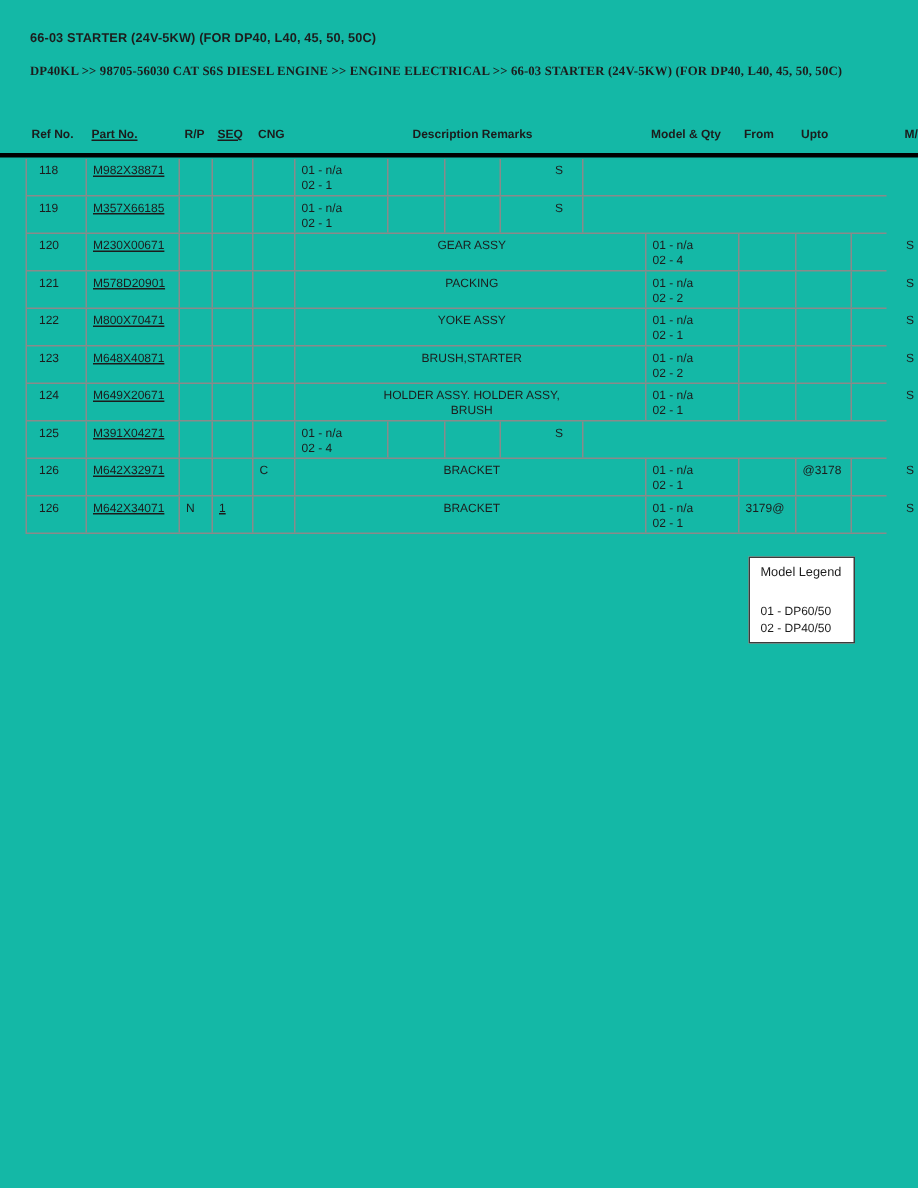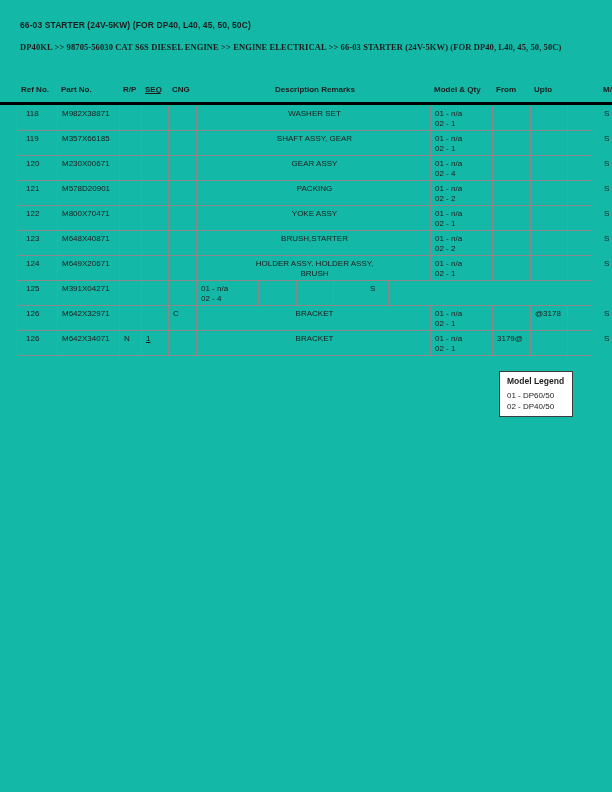--- a/index.html
+++ b/index.html
@@ -69,41 +69,41 @@
     min-height:25px;
   }
   .td{
     flex:none;
     border-right:1px solid var(--border);
     padding:3px 2px 2px 4px;
     white-space:pre-line;
     overflow:hidden;
   }
   .c-ref{width:40px;padding-left:8px;}
-  .c-part{width:62px;}
+  .c-part{width:62px;text-decoration:underline;}
   .c-rp{width:22px;}
   .c-seq{width:27px;text-decoration:underline;}
   .c-cng{width:28px;}
   .c-desc{width:234px;text-align:center;}
   .c-model{width:62px;}
   .c-from{width:38px;}
   .c-upto{width:37px;}
   .c-mr{width:23px;margin-left:32px;}
   .legend{
     position:absolute;
     left:499px; top:371px;
     border:1.5px solid #3c3c3c;
     background:#ffffff;
     padding:4px 8px 4px 7px;
   }
   .legend-title{
     font-size:8.5px;
-    font-weight:bold;
+    font-weight:normal;
     line-height:11px;
-    margin-bottom:4px;
+    margin-bottom:16px;
   }
   .legend-item{
     font-size:8px;
     line-height:10.5px;
   }
 </style>
 </head>
 <body>
 
 <div class="page">
@@ -127,34 +127,32 @@
 
   <div class="thick-rule"></div>
 
   <div class="parts-table">
       <div class="tr">
     <div class="td c-ref">118</div>
     <div class="td c-part">M982X38871</div>
     <div class="td c-rp"></div>
     <div class="td c-seq"></div>
     <div class="td c-cng"></div>
-    <div class="td c-desc">WASHER SET</div>
     <div class="td c-model">01 - n/a
 02 - 1</div>
     <div class="td c-from"></div>
     <div class="td c-upto"></div>
     <div class="td c-mr">S</div>
   </div>
       <div class="tr">
     <div class="td c-ref">119</div>
     <div class="td c-part">M357X66185</div>
     <div class="td c-rp"></div>
     <div class="td c-seq"></div>
     <div class="td c-cng"></div>
-    <div class="td c-desc">SHAFT ASSY, GEAR</div>
     <div class="td c-model">01 - n/a
 02 - 1</div>
     <div class="td c-from"></div>
     <div class="td c-upto"></div>
     <div class="td c-mr">S</div>
   </div>
       <div class="tr">
     <div class="td c-ref">120</div>
     <div class="td c-part">M230X00671</div>
     <div class="td c-rp"></div>

